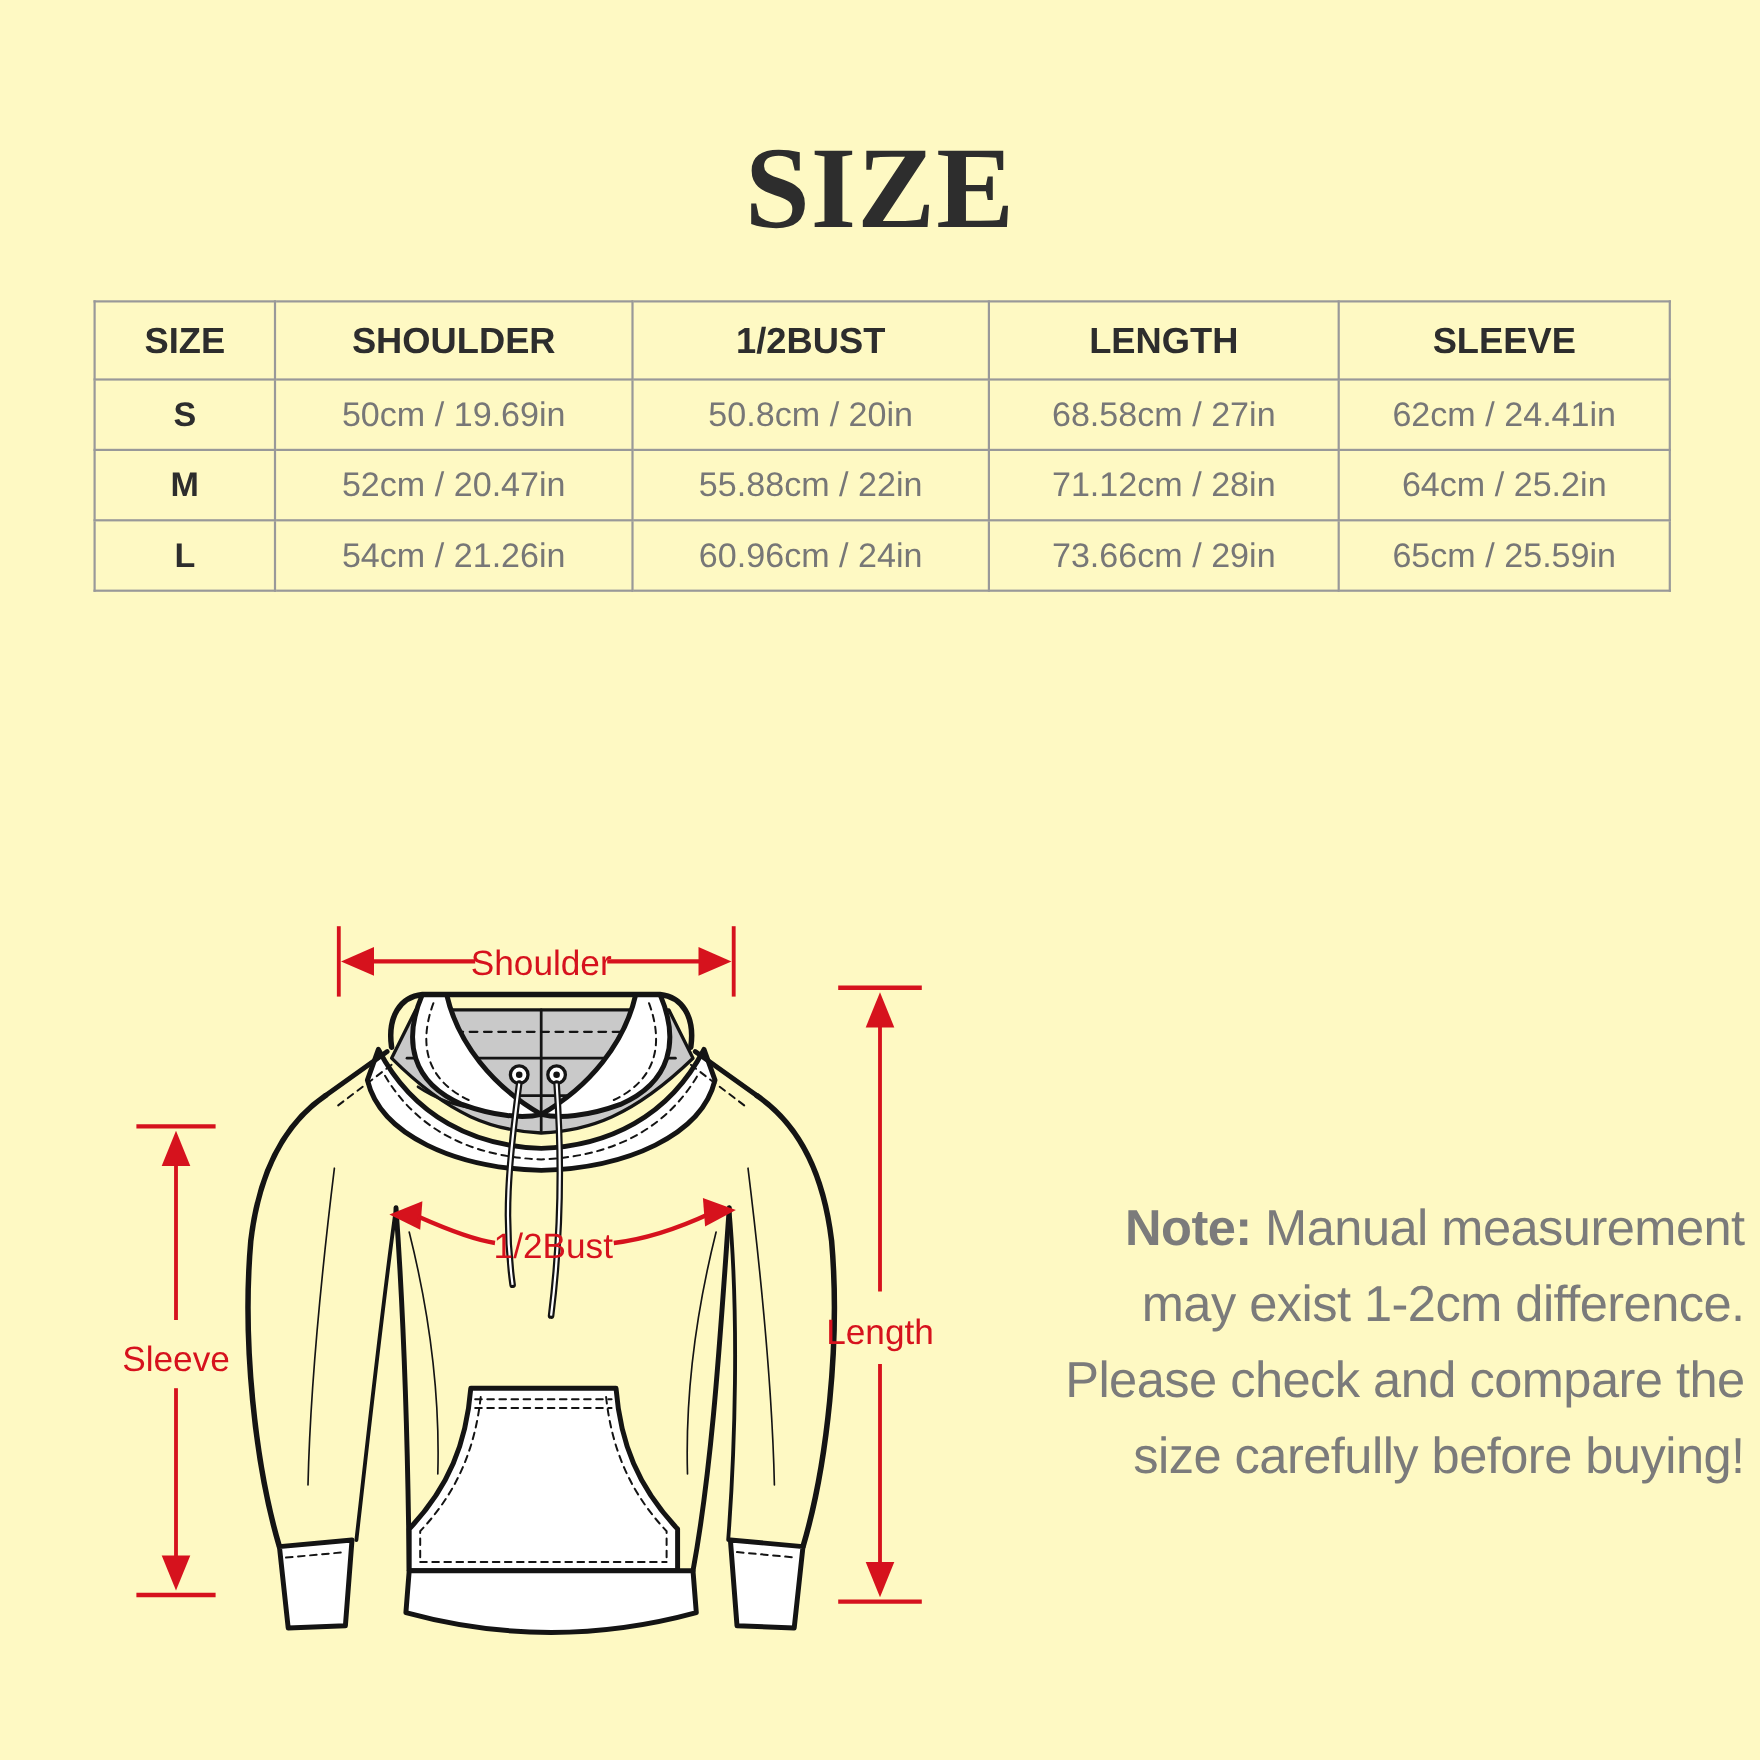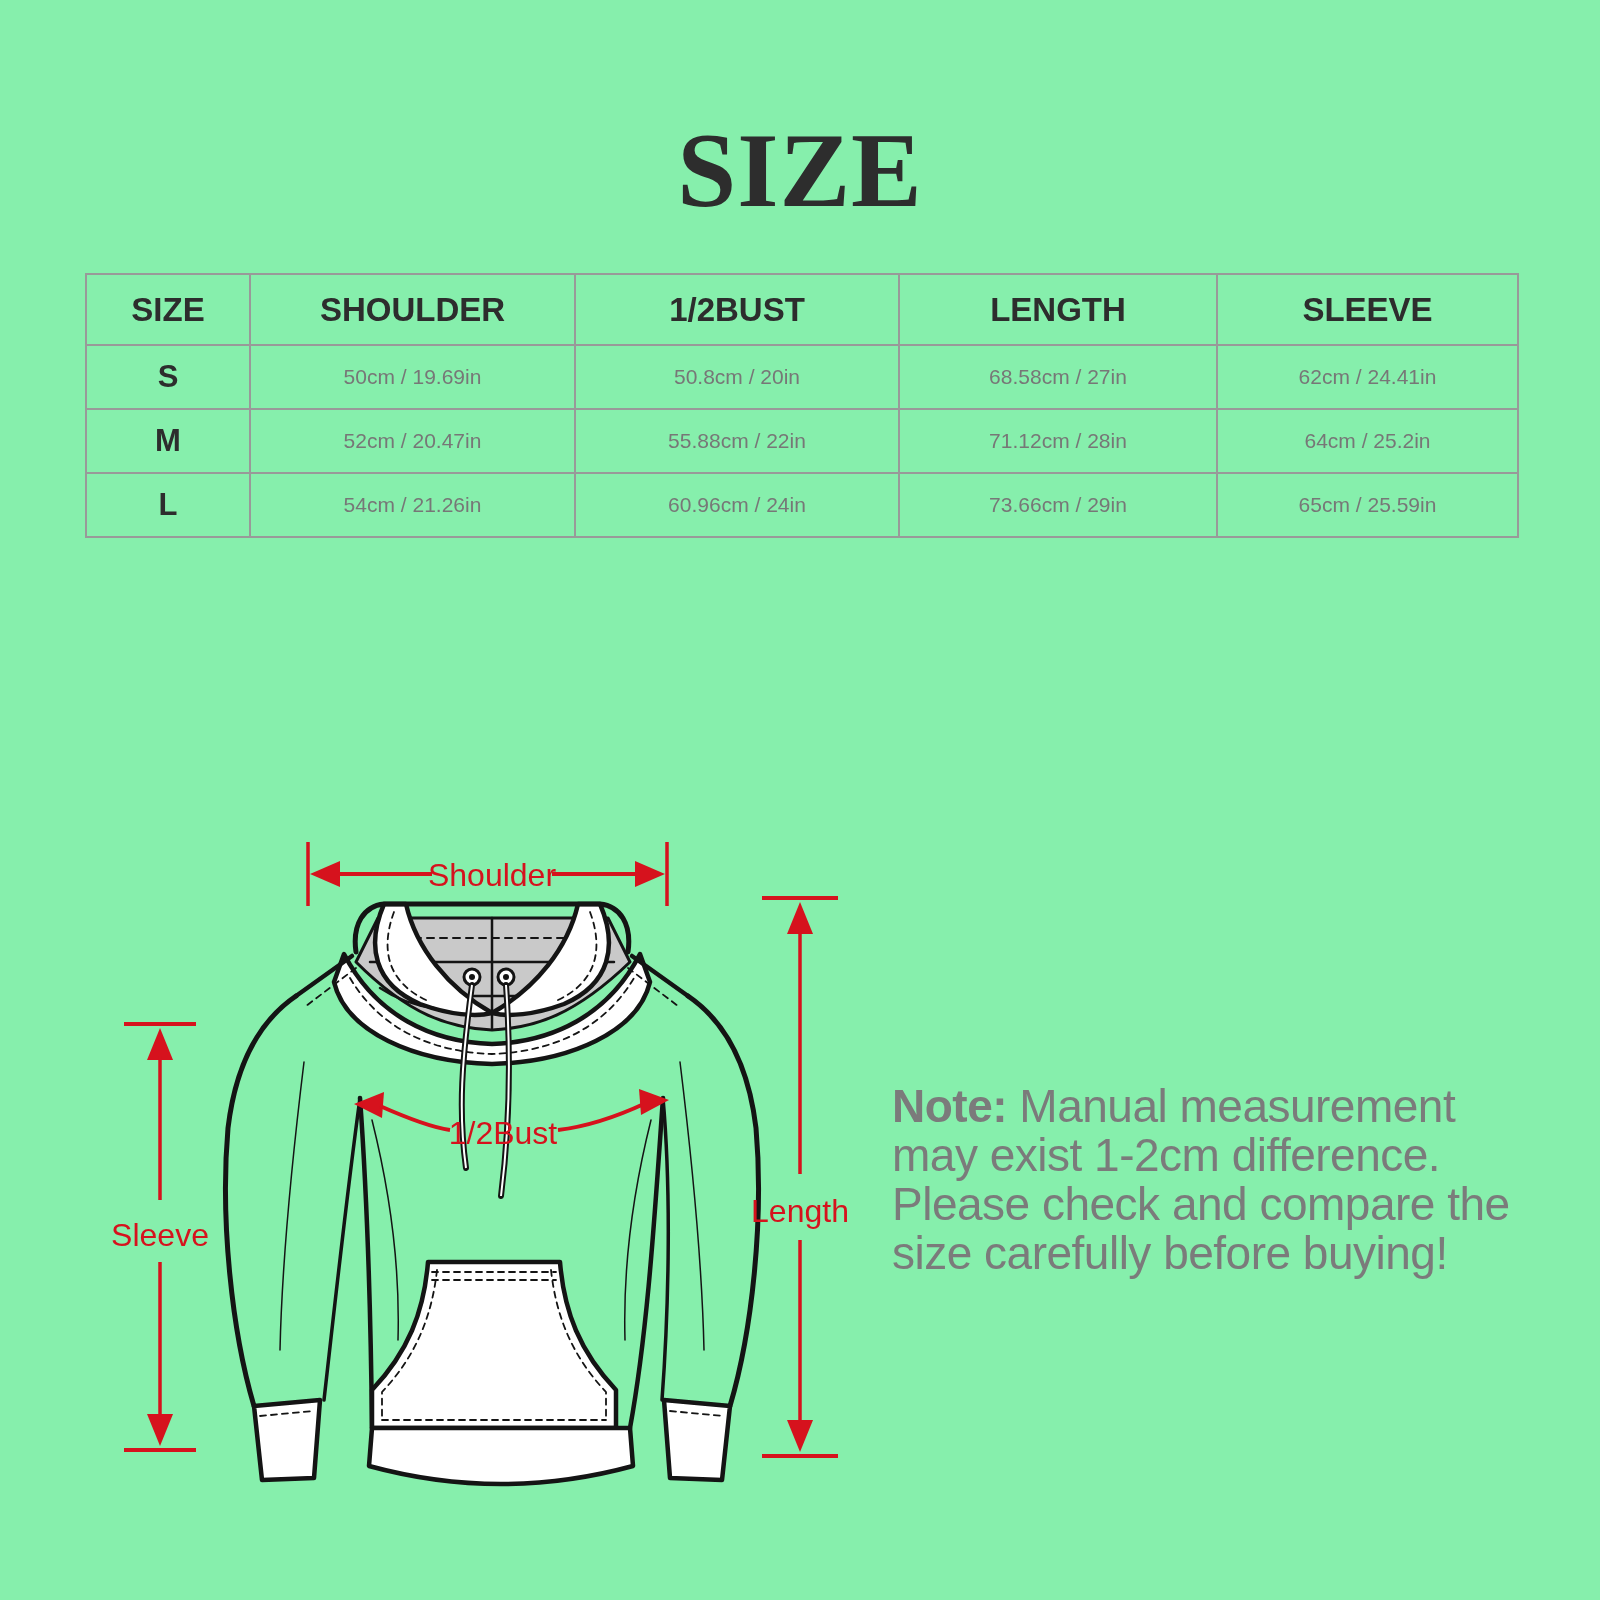--- a/index.html
+++ b/index.html
@@ -1,43 +1,43 @@
 <!DOCTYPE html>
 <html style="--accent: #d6121d; --hood-fill: #c9c9c9; --ink: #141414; --table-border: #999999; --text-dark: #2d2d2d; --text-gray: #777777; --note-gray: #7b7b7b;"><head>
 <meta charset="utf-8">
 <style>
   html,body{margin:0;padding:0;background:#fff;}
-  .canvas{position:relative;width:1600px;height:1600px;background:#86efac;overflow:hidden;
+  .canvas{position:relative;width:1600px;height:1600px;background:#fef9c3;overflow:hidden;
           font-family:"Liberation Sans", sans-serif;}
   
   .page-title{position:absolute;left:0;right:0;top:118px;margin:0;text-align:center;
     font-family:"Liberation Serif", serif;font-weight:bold;font-size:106px;line-height:1;
     color:var(--text-dark);letter-spacing:1px;}
   
   .size-table{position:absolute;left:85px;top:273px;width:1432px;border-collapse:collapse;
     table-layout:fixed;}
   .size-table th,.size-table td{border:2px solid var(--table-border);text-align:center;
     vertical-align:middle;padding:0;overflow:hidden;white-space:nowrap;}
   .size-table thead tr{height:71px;}
   .size-table tbody tr{height:64px;}
   .size-table thead th{font-size:33px;font-weight:bold;color:var(--text-dark);}
   .size-table tbody th{font-size:31px;font-weight:bold;color:var(--text-dark);}
-  .size-table tbody td{font-size:21px;font-weight:normal;color:var(--text-gray);}
+  .size-table tbody td{font-size:31px;font-weight:normal;color:var(--text-gray);}
   
   .diagram-svg{position:absolute;left:0;top:0;width:1600px;height:1600px;}
   .ink{stroke:var(--ink);fill:none;stroke-linecap:round;stroke-linejoin:round;}
   .hood-fill{fill:var(--hood-fill);}
   .white-fill{fill:#ffffff;}
   .red-stroke{stroke:var(--accent);fill:none;}
   .red-fill{fill:var(--accent);stroke:none;}
   .dim-label{fill:var(--accent);font-family:"Liberation Sans", sans-serif;font-size:32px;
     text-anchor:middle;}
   
-  .note{position:absolute;left:892px;top:1082px;width:648px;font-size:46px;line-height:49px;
-    letter-spacing:-0.5px;color:var(--note-gray);}
+  .note{position:absolute;left:938px;top:1082px;width:648px;font-size:46px;line-height:69px;
+    letter-spacing:-0.5px;color:var(--note-gray);text-align:right;}
   .note b{font-weight:bold;}
 </style>
 </head>
 <body>
 
 <div class="canvas">
 
   <h1 class="page-title">SIZE</h1>
 
   <table class="size-table">

